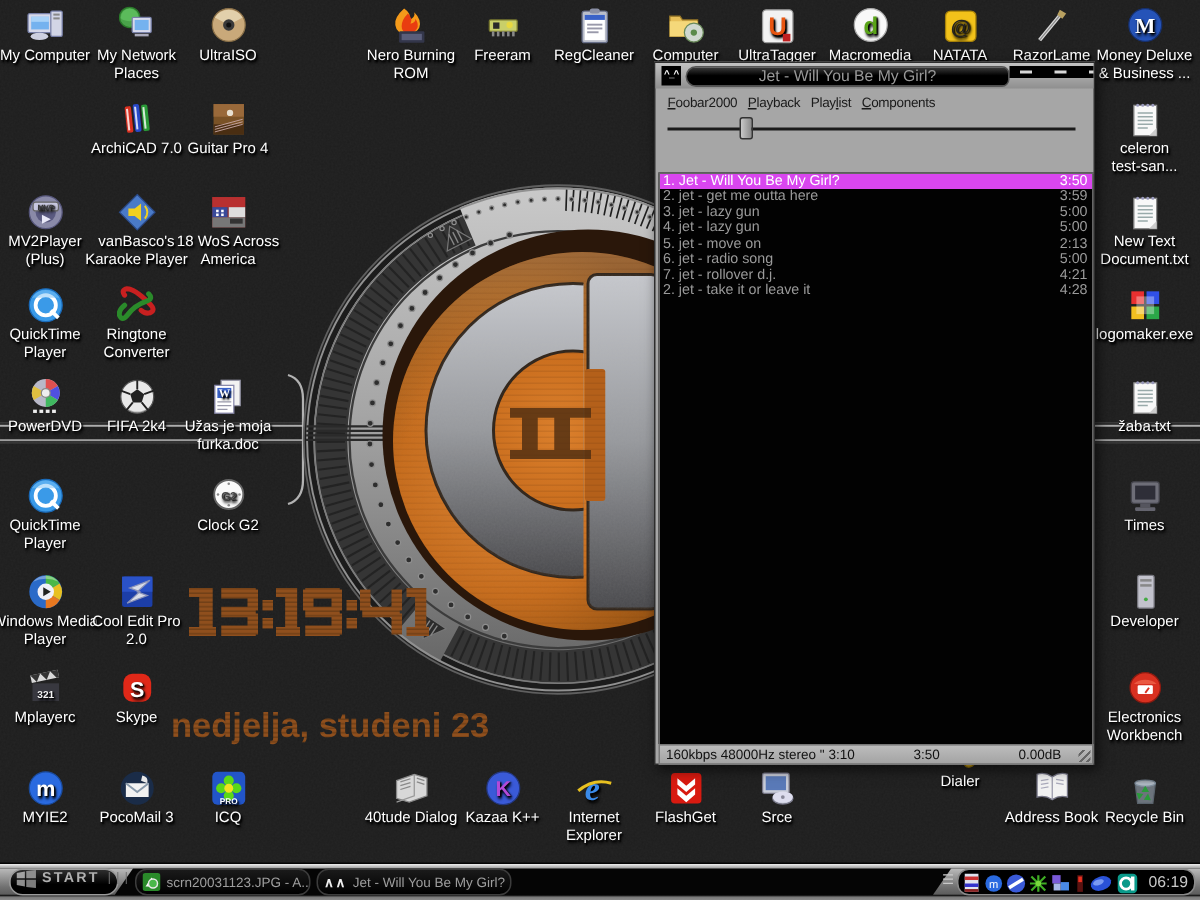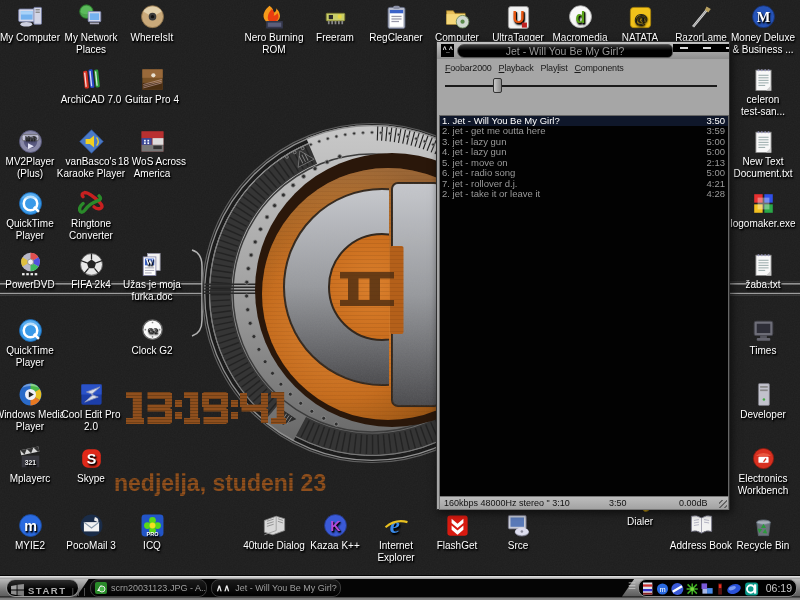--- a/index.html
+++ b/index.html
@@ -16,32 +16,32 @@
 .fbmenu{height:17px;padding-left:8px;font-size:9px;color:#1a1a1a;line-height:18px;letter-spacing:-0.2px}
 .fbmenu span{margin-right:7px}
 .fbseek{position:relative;height:20px}
 .fbline{position:absolute;left:8px;top:8.5px;width:272px;height:2.5px;background:#1a1a1a}
 .fbthumb{position:absolute;left:56px;top:2px;width:9px;height:15px;border-radius:2px;background:linear-gradient(90deg,#c8c8c8,#8a8a8a);border:1px solid #333}
 .fbtabs{position:relative;height:15px;padding-left:2px;margin-top:20px}
 .tab{float:left;height:15px;padding:0 4px;font-size:9px;line-height:15px;color:#111;background:#9e9e9e;border:1px solid #5a5a5a;border-bottom:none;border-radius:2px 2px 0 0}
 .tab.act{background:#b2b2b2;font-weight:normal;text-decoration:underline dotted 1px;}
 .fblist{position:absolute;left:2px;top:73px;width:290px;height:381px;background:#020202;overflow:hidden;border:1px solid #666;border-bottom:none}
 .plr{display:flex;justify-content:space-between;height:10.45px;line-height:10.6px;font-size:9.5px;color:#9a9a9a;padding:0 3px 0 2px;white-space:nowrap}
-.plr.sel{background:#0f172a;color:#fff}
+.plr.sel{background:#d946ef;color:#fff}
 .fbstatus{position:absolute;left:2px;top:454px;width:290px;height:13.5px;background:linear-gradient(#bdbdbd,#a3a3a3);font-size:9px;color:#111;line-height:13px;border:1px solid #777}
 .s1{position:absolute;left:4px}.s2{position:absolute;left:169px}.s3{position:absolute;left:239px}
 .grip{position:absolute;right:1px;bottom:1px;width:8px;height:8px;background:repeating-linear-gradient(135deg,transparent 0 2px,#666 2px 3.5px)}
 
 .bar{position:absolute;left:0;top:575px;width:800px;height:25px;background:#050505}
 .bartop{position:absolute;left:0;top:1px;width:800px;height:3px;background:linear-gradient(#efefef,#9a9a9a)}
 .barbottom{position:absolute;left:0;top:21.5px;width:800px;height:3.5px;background:linear-gradient(#303030,#7d7d7d 45%,#8a8a8a)}
 .plate{position:absolute;top:3.5px;height:18px;background:linear-gradient(#bababa,#6f6f6f 70%,#5a5a5a)}
 .pl{left:0;width:89px;clip-path:polygon(0 0,100% 0,86% 100%,0 100%)}
 .pr{left:622px;width:178px;clip-path:polygon(7% 0,100% 0,100% 100%,0 100%)}
-.start{position:absolute;left:6px;top:4px;width:73px;height:17.5px;background:linear-gradient(#2e2e2e,#000 60%);border:1.5px solid #9a9a9a;border-radius:9px;display:flex;align-items:flex-end;padding-left:4px}
+.start{position:absolute;left:6px;top:4px;width:73px;height:17.5px;background:linear-gradient(#2e2e2e,#000 60%);border:1.5px solid #9a9a9a;border-radius:9px;display:flex;align-items:flex-start;padding-left:4px}
 .st{color:#b0b0b0;font-size:9.5px;font-weight:bold;letter-spacing:1.5px;margin-left:4px}
 .gr3{color:#6f6f6f;font-size:8px;letter-spacing:-1px;margin-left:3px}
 .tbtn{position:absolute;top:4px;height:17.5px;background:linear-gradient(#1a1a1a,#000);border:1px solid #3c3c3c;border-radius:8px;display:flex;align-items:center;padding:0 4px;overflow:hidden}
 .tbtn svg{flex:0 0 auto}
 .tt{color:#9e9e9e;font-size:9px;margin-left:4px;white-space:nowrap}
 .g2{color:#5f5f5f;font-size:8px;letter-spacing:-1px;margin-left:4px}
 .traypill{position:absolute;left:638px;top:4px;width:159px;height:17.5px;background:#000;border:1px solid #8a8a8a;border-radius:8px;display:flex;align-items:center;padding:0 4px}
 .clk{color:#c8c8c8;font-size:10.5px;margin-left:2px}
 .trgrip{position:absolute;left:628px;top:6px;color:#c8c8c8;font-size:9px}
 </style></head>
@@ -383,21 +383,21 @@
       <div class="lb">My Network<br>Places</div>
     </div>
     <div class="ic" style="left:112px;top:4px">
       <svg viewBox="0 0 32 32">
         <circle cx="16" cy="15" r="13" fill="#c9a97a"></circle>
         <circle cx="16" cy="15" r="13" fill="none" stroke="#8a7048"></circle>
         <path d="M5,9 a13,13 0 0 1 22,0 L16,15 Z" fill="#e8d9b8" opacity="0.8"></path>
         <circle cx="16" cy="15" r="4.5" fill="#3a3a3a"></circle>
         <circle cx="16" cy="15" r="2" fill="#111"></circle>
       </svg>
-      <div class="lb">WhereIsIt</div>
+      <div class="lb">UltraISO</div>
     </div>
     <div class="ic" style="left:234px;top:4px">
       <svg viewBox="0 0 32 32">
         <path d="M10,2 q6,4 4,9 q5,-2 4,-6 q6,6 4,12 q-2,5 -10,5 q-8,0 -9,-7 q-1,-6 7,-13" fill="#f59a1a"></path>
         <path d="M13,6 q4,4 2,8 q4,-1 4,-4 q3,5 1,8 q-2,4 -7,3 q-5,0 -5,-5 q0,-5 5,-10" fill="#e93d10"></path>
         <rect x="6" y="20" width="20" height="9" rx="1" fill="#33364a"></rect>
         <rect x="8" y="22" width="16" height="5" fill="#5a5e7a"></rect>
       </svg>
       <div class="lb">Nero Burning<br>ROM</div>
     </div>

